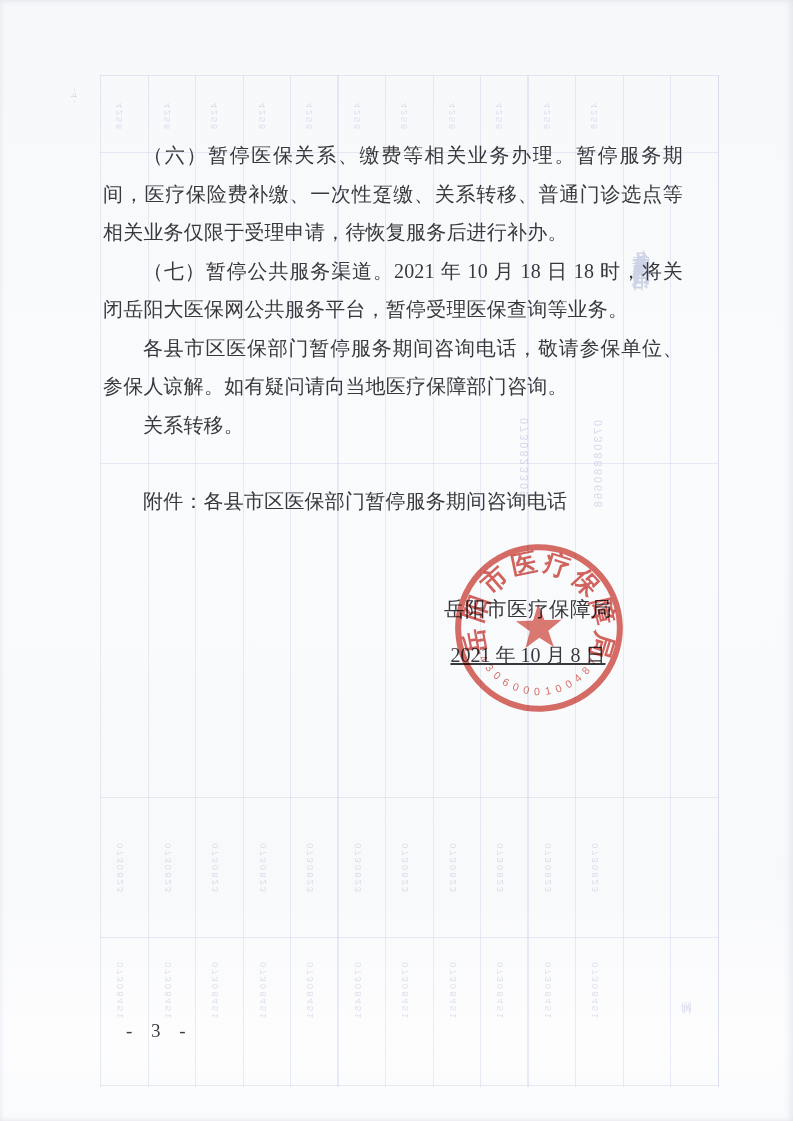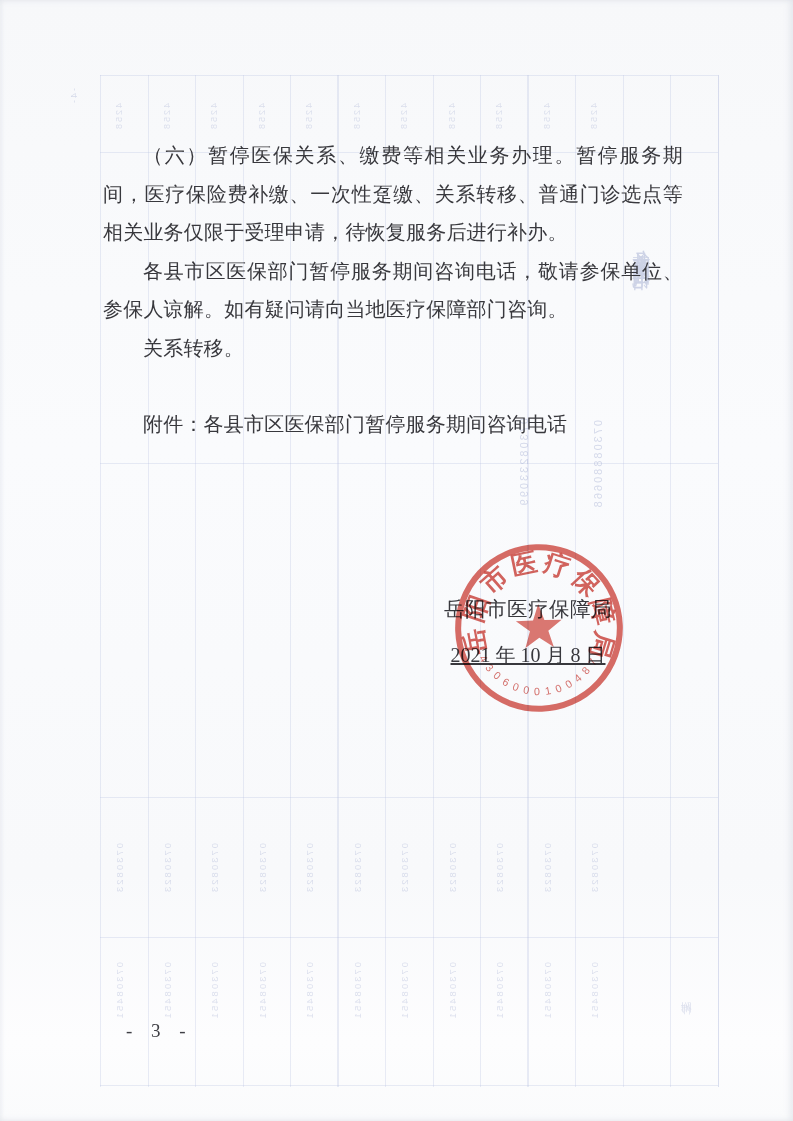--- a/index.html
+++ b/index.html
@@ -94,20 +94,21 @@
         <div class="bleed-strip" style="left: 519px; top: 418px; height: 110px; font-size: 11px; opacity: 0.38;">07308233099</div>
         <div class="bleed-strip" style="left: 593px; top: 420px; height: 118px; font-size: 11px; opacity: 0.38;">07308880668</div>
         <div class="bleed-strip" style="left: 70px; top: 88px; height: 26px; font-size: 9px; opacity: 0.35;">-4-</div>
         <div class="bleed-strip" style="left: 681px; top: 993px; height: 40px; font-size: 11px; opacity: 0.3;">附件</div>
       </div>
   </div>
 
   <div class="content">
     <div id="paragraphs">
         <p class="body">（六）暂停医保关系、缴费等相关业务办理。暂停服务期间，医疗保险费补缴、一次性趸缴、关系转移、普通门诊选点等相关业务仅限于受理申请，待恢复服务后进行补办。</p>
+        <p class="body">（七）暂停公共服务渠道。2021 年 10 月 18 日 18 时，将关闭岳阳大医保网公共服务平台，暂停受理医保查询等业务。</p>
         <p class="body">各县市区医保部门暂停服务期间咨询电话，敬请参保单位、参保人谅解。如有疑问请向当地医疗保障部门咨询。</p>
         <p class="body">关系转移。</p>
       </div>
     <p class="attachment">附件：各县市区医保部门暂停服务期间咨询电话</p>
   </div>
 
   <div class="signature">
     <div class="issuer">岳阳市医疗保障局</div>
     <div class="date">2021 年 10 月 8 日</div>
   </div>

